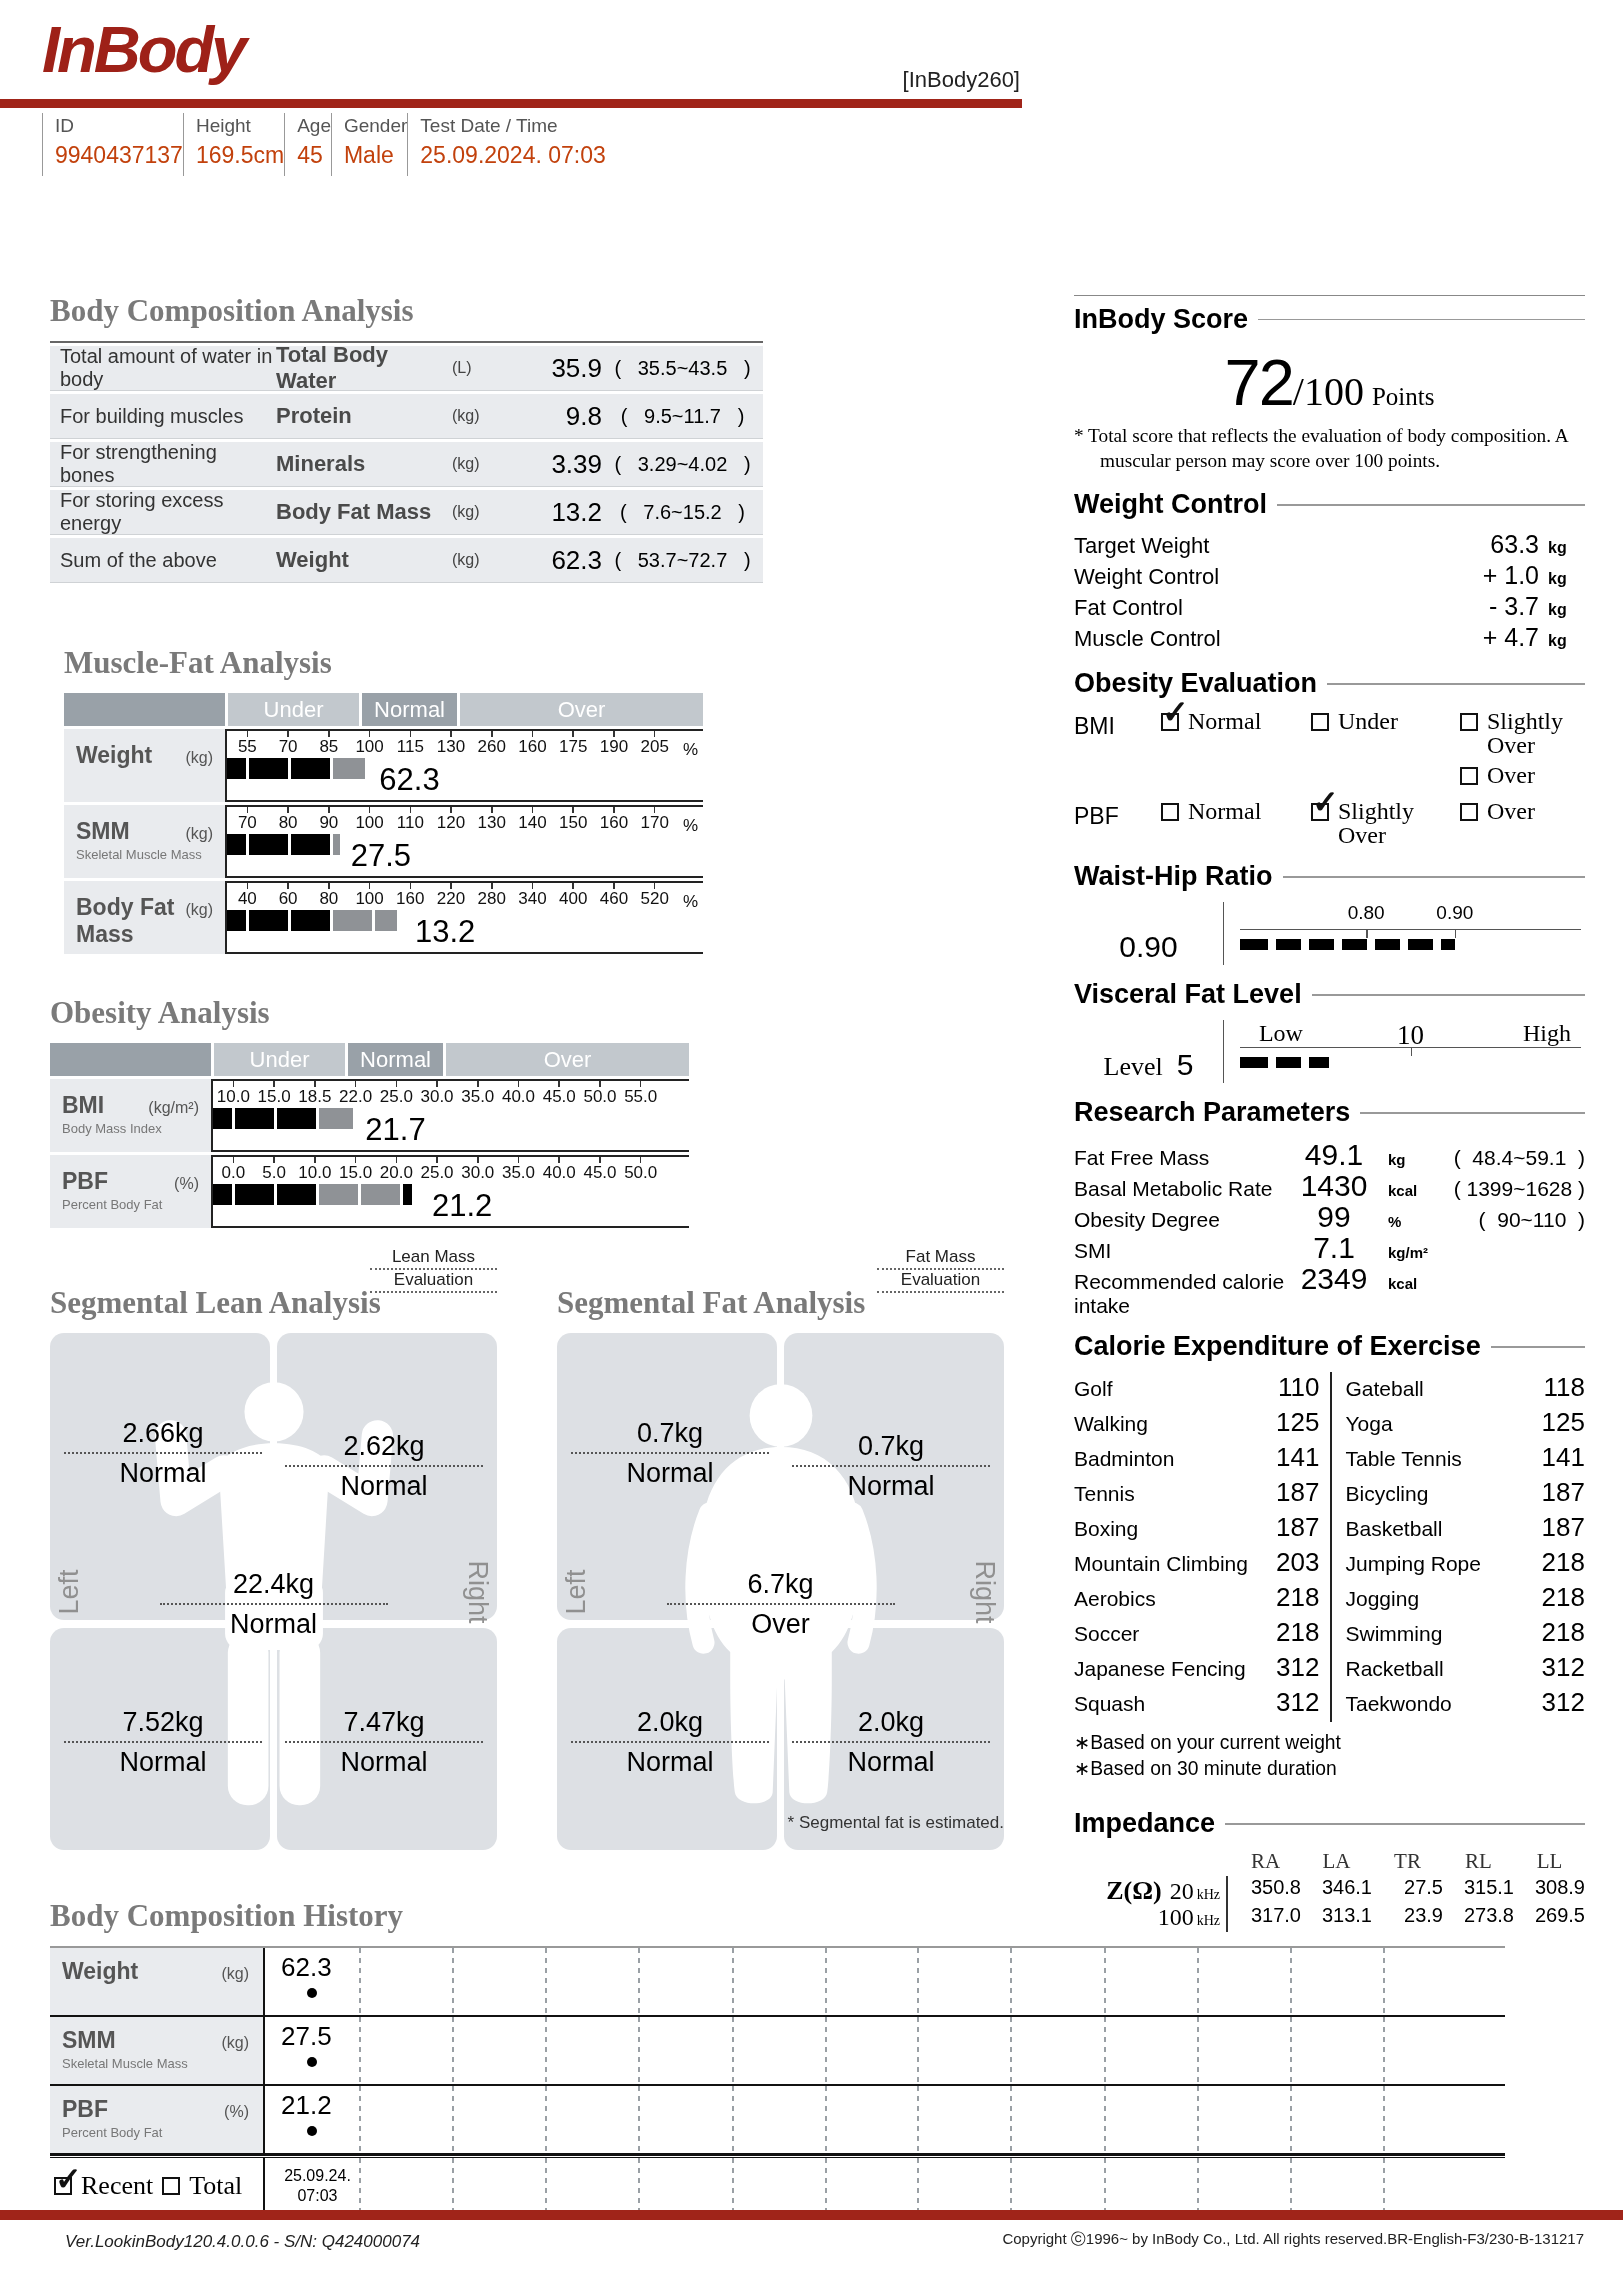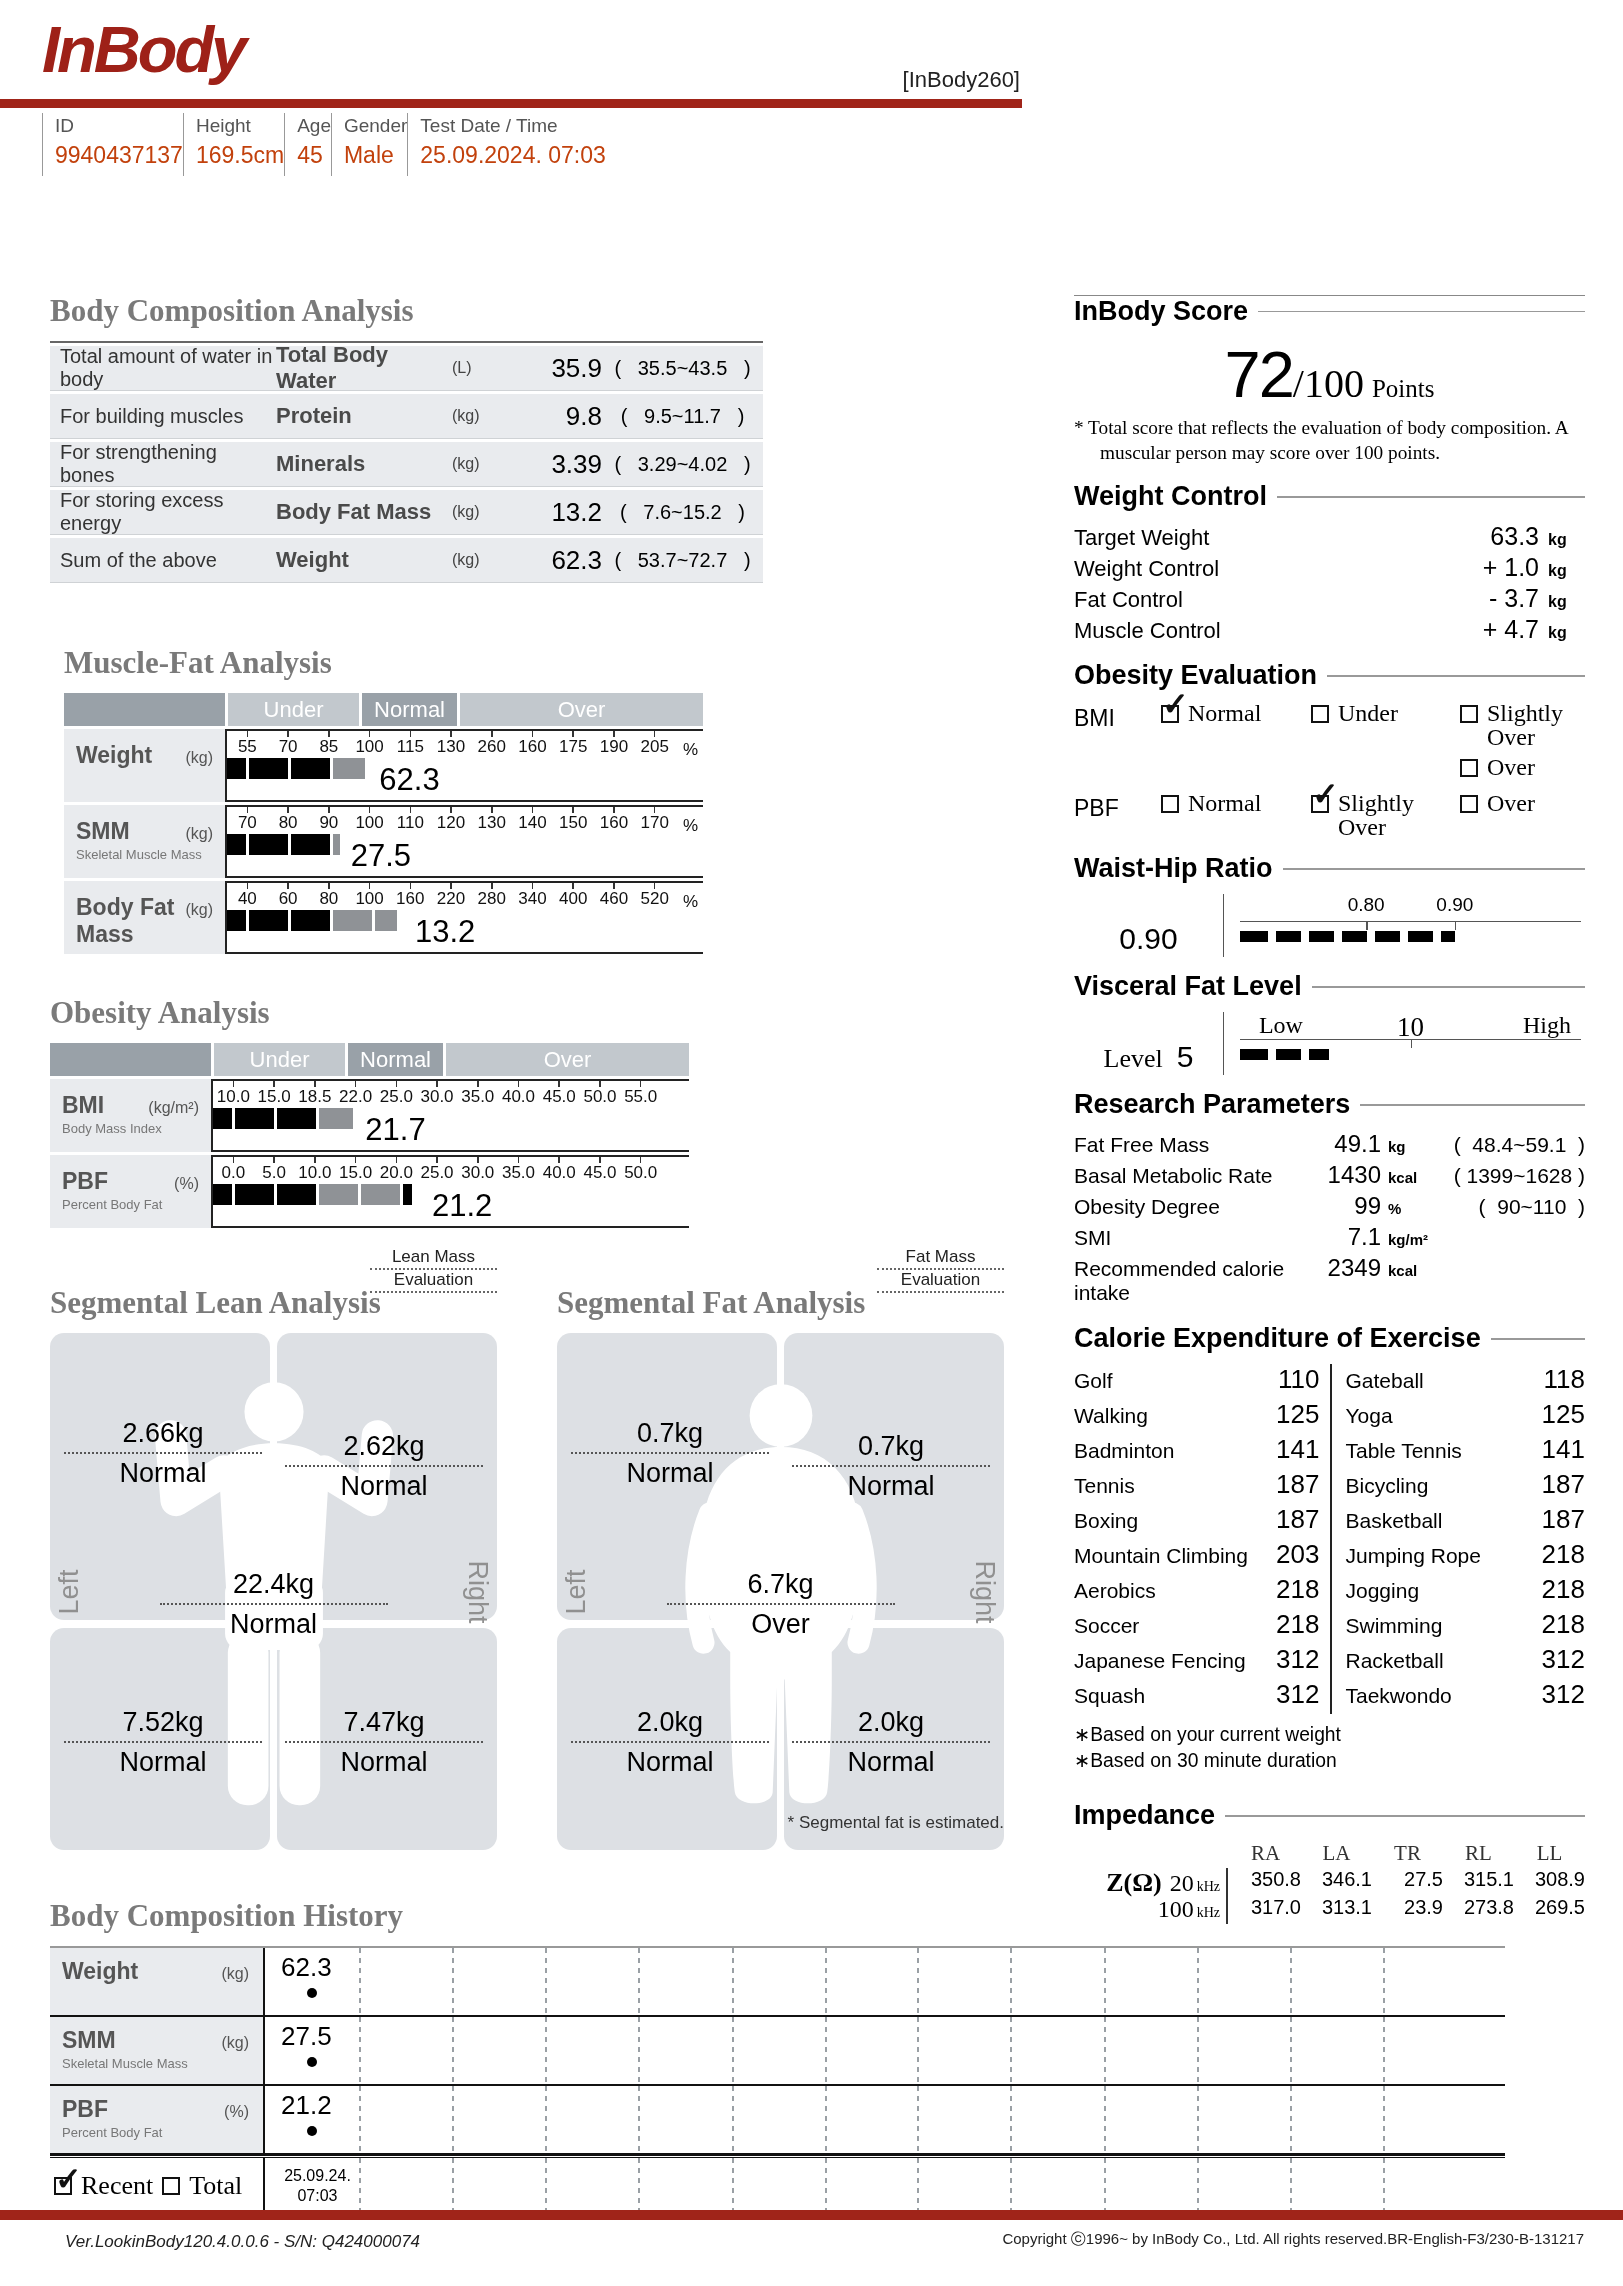--- a/index.html
+++ b/index.html
@@ -116,21 +116,21 @@
   .hdate { position:absolute; left:10px; top:8px; width:85px; text-align:center;
            font-size:16px; line-height:1.25; }
 
   
   .cbwrap { position:relative; width:18px; height:18px; display:inline-block; flex:none; }
   .cbbox { position:absolute; inset:0; border:2px solid #111; }
   .cbcheck { display:none; position:absolute; left:1px; top:-17px; font-size:32px; font-weight:bold; color:#111; }
   .cbwrap.checked .cbcheck { display:block; }
 
   
-  .rcol { position:absolute; left:1074px; top:295px; width:511px; border-top:1.5px solid #888; padding-top:0; }
+  .rcol { position:absolute; left:1074px; top:295px; width:511px; border-top:1.5px solid #888; padding-top:8px; }
   .rt-title { font-size:27px; font-weight:bold; color:#000; display:flex; align-items:center;
               gap:10px; margin:0 0 10px 0; }
   .rt-title::after { content:""; flex:1; height:1.5px; background:#999; }
   .score-line { text-align:center; margin:8px 0 4px; }
   .score-num { font-size:65px; letter-spacing:-2px; }
   .score-denom { font-size:40px; font-family:"Liberation Serif", serif; }
   .score-points { font-size:25px; font-family:"Liberation Serif", serif; margin-left:8px; }
   .score-note { font-family:"Liberation Serif", serif; font-size:19.3px; line-height:1.28;
                 margin:2px 0 16px; padding-left:26px; text-indent:-26px; }
   .kv-row { display:flex; align-items:baseline; height:31px; }
@@ -153,21 +153,21 @@
   .mg-labels { position:relative; height:27px; font-size:19px; }
   .mg-labels span { position:absolute; transform:translateX(-50%); }
   .mg-serif { font-family:"Liberation Serif", serif; font-size:24px; }
   .mg-mid { font-family:"Liberation Serif", serif; font-size:27px; }
   .mg-axis { position:relative; border-top:1.5px solid #555; height:32px; }
   .mg-tick { position:absolute; top:0; width:1.5px; height:8px; background:#555; }
   .mg-bar { position:absolute; left:0; top:9px; height:11px; border-left:3px solid #000;
             background:repeating-linear-gradient(90deg,#000 0 25px,#fff 25px 33px); }
   .rp-row { display:flex; align-items:baseline; height:31px; }
   .rp-label { flex:1; font-size:21px; }
-  .rp-value { width:94px; text-align:right; font-size:24px; }
+  .rp-value { width:94px; text-align:center; font-size:30px; }
   .rp-unit { width:55px; font-size:15px; font-weight:bold; padding-left:7px; }
   .rp-range { width:149px; text-align:right; font-size:21px; }
   .rp-block { margin-bottom:38px; }
   .cal-cols { display:flex; }
   .cal-col { width:50%; padding-right:10px; }
   .cal-col.right { border-left:2px solid #222; padding-left:14px; padding-right:0; }
   .cal-row { display:flex; justify-content:space-between; align-items:baseline; height:35px; }
   .cal-name { font-size:21px; }
   .cal-val { font-size:26px; }
   .cal-notes { margin-top:8px; font-size:19.3px; line-height:1.35; }

